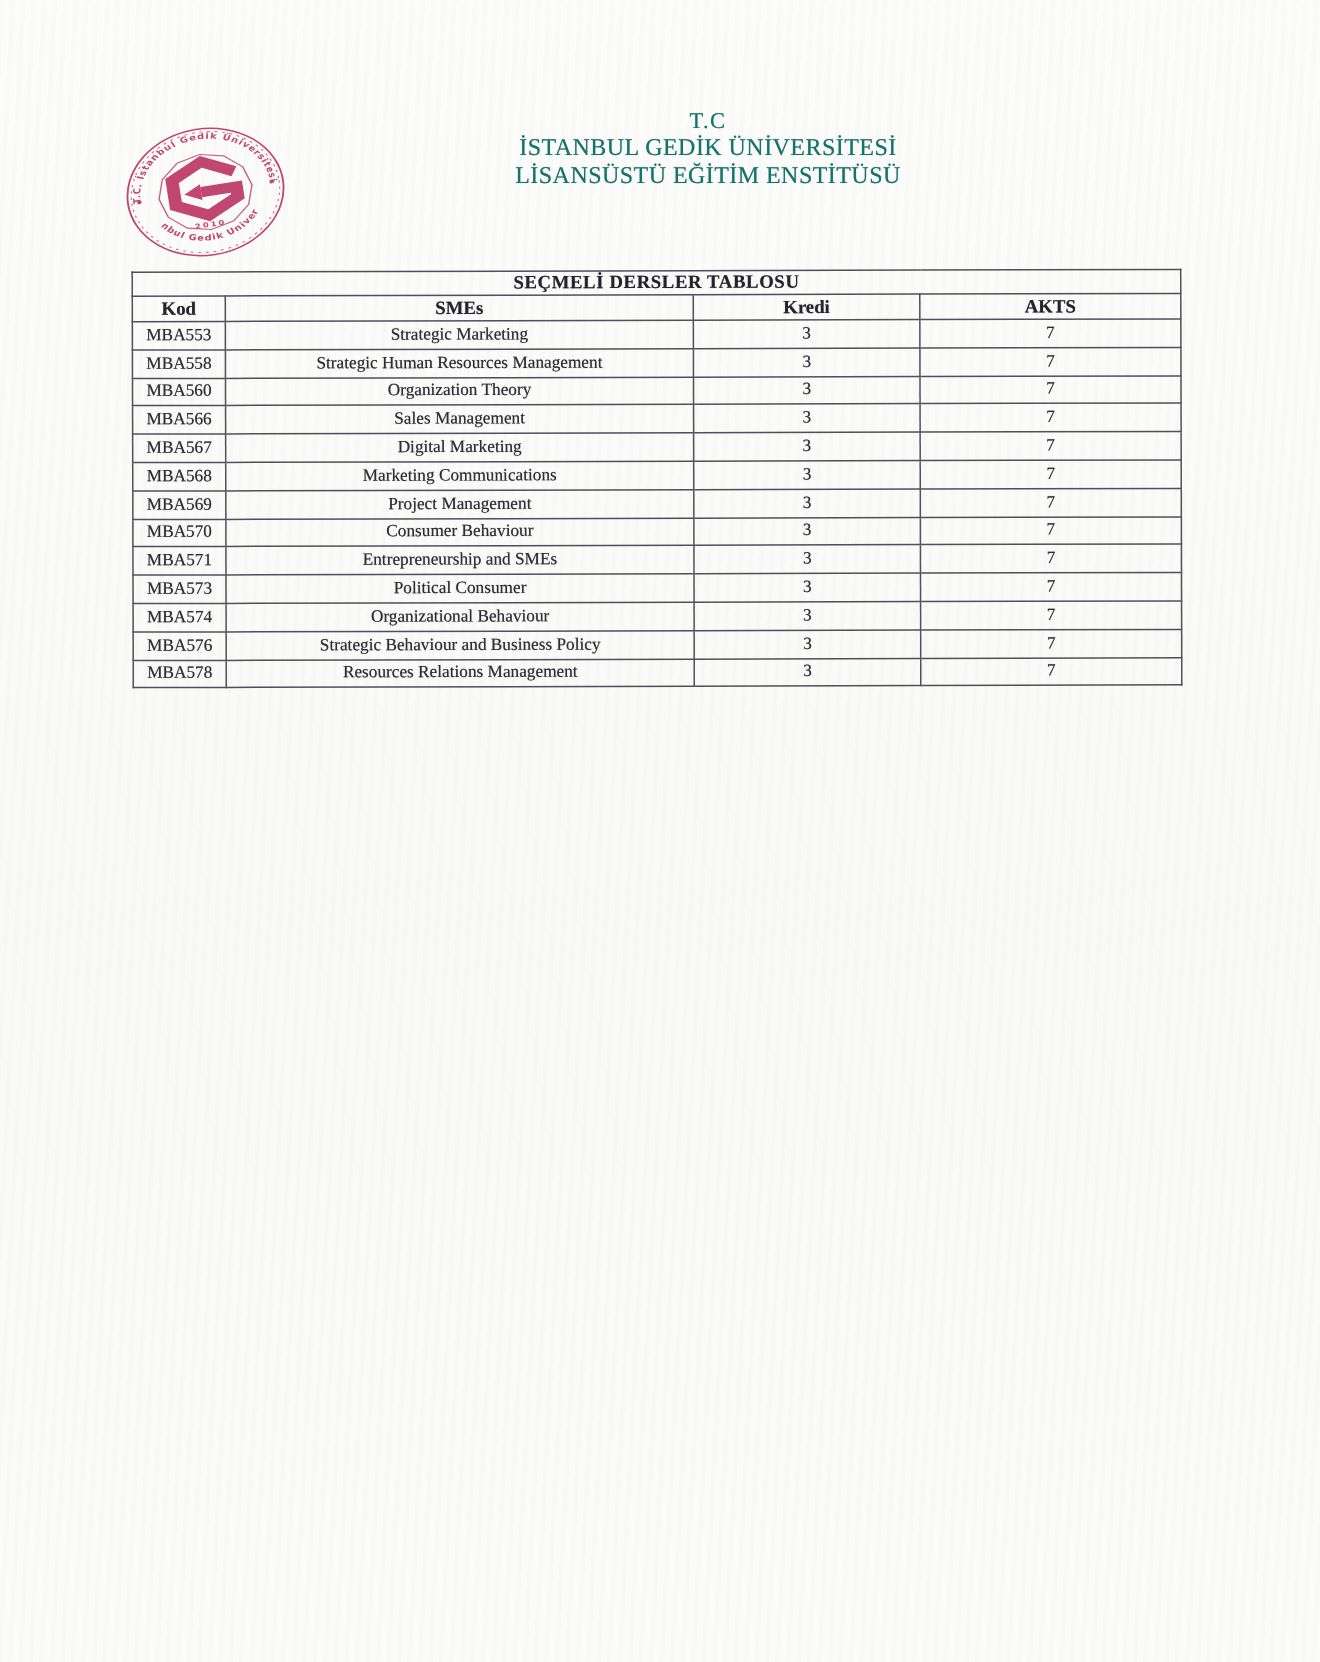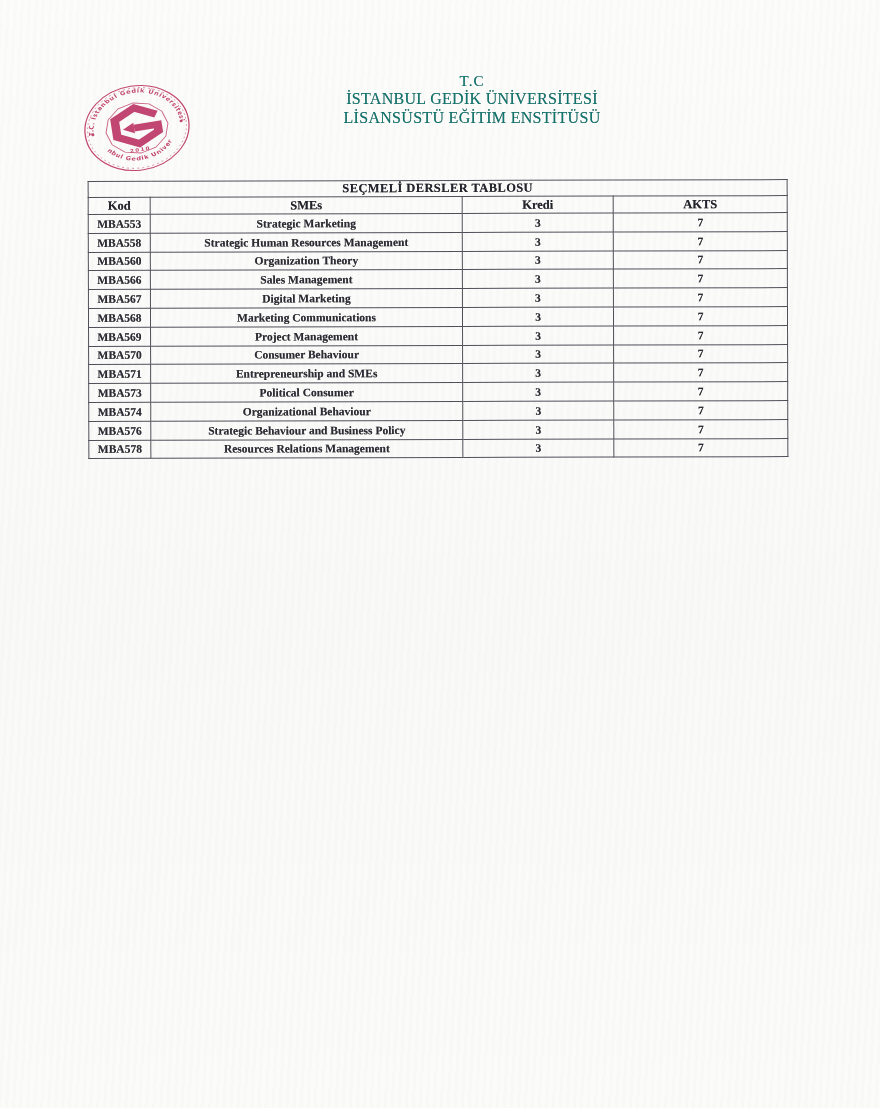--- a/index.html
+++ b/index.html
@@ -44,21 +44,21 @@
   }
   table.courses th, table.courses td {
     border: 1px solid var(--line);
     padding: 0 2px;
     text-align: center;
     vertical-align: middle;
     overflow: hidden; white-space: nowrap;
   }
   tr.title-row th { height: 15px; font-size: 12.5px; letter-spacing: 0.4px; color:#24242c; }
   tr.head-row  th { height: 17px; font-size: 12.5px; color:#24242c;text-align:center; }
-  tbody td { height: 18.8px; font-size: 11.5px; font-weight: bold; }
+  tbody td { height: 18.8px; font-size: 11.5px; font-weight: normal; }
 </style>
 </head>
 <body>
 
 <div class="page">
 
   <div class="logo-wrap">
     <svg viewBox="0 0 120 120" preserveAspectRatio="none">
       <defs>
         <path id="topArc" d="M 16.8,75.7 A 46,46 0 1 1 103.2,75.7"></path>

